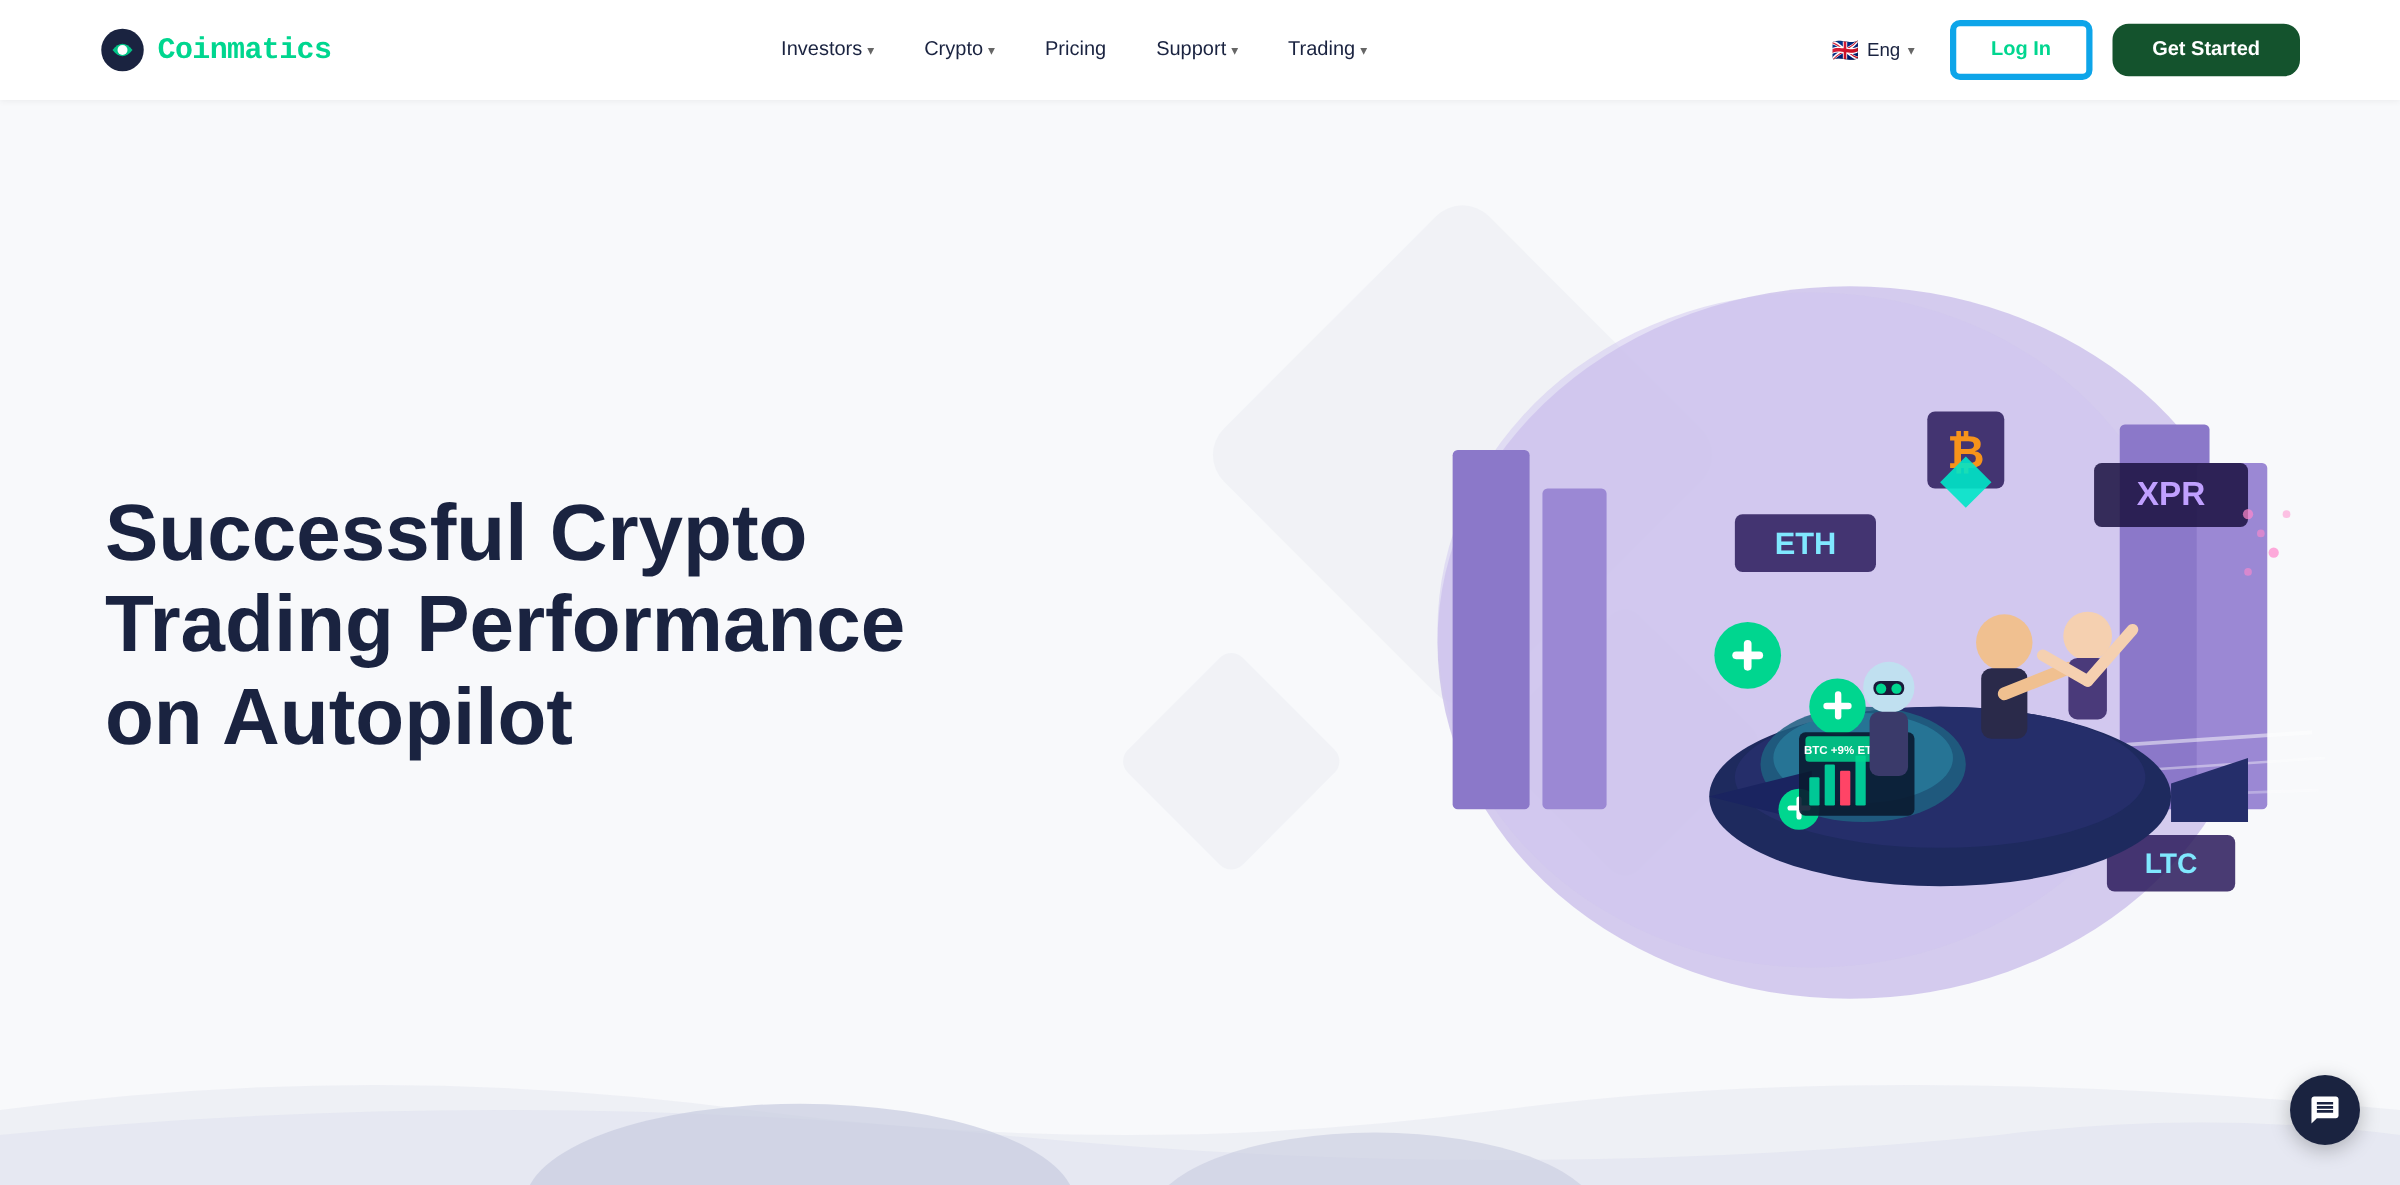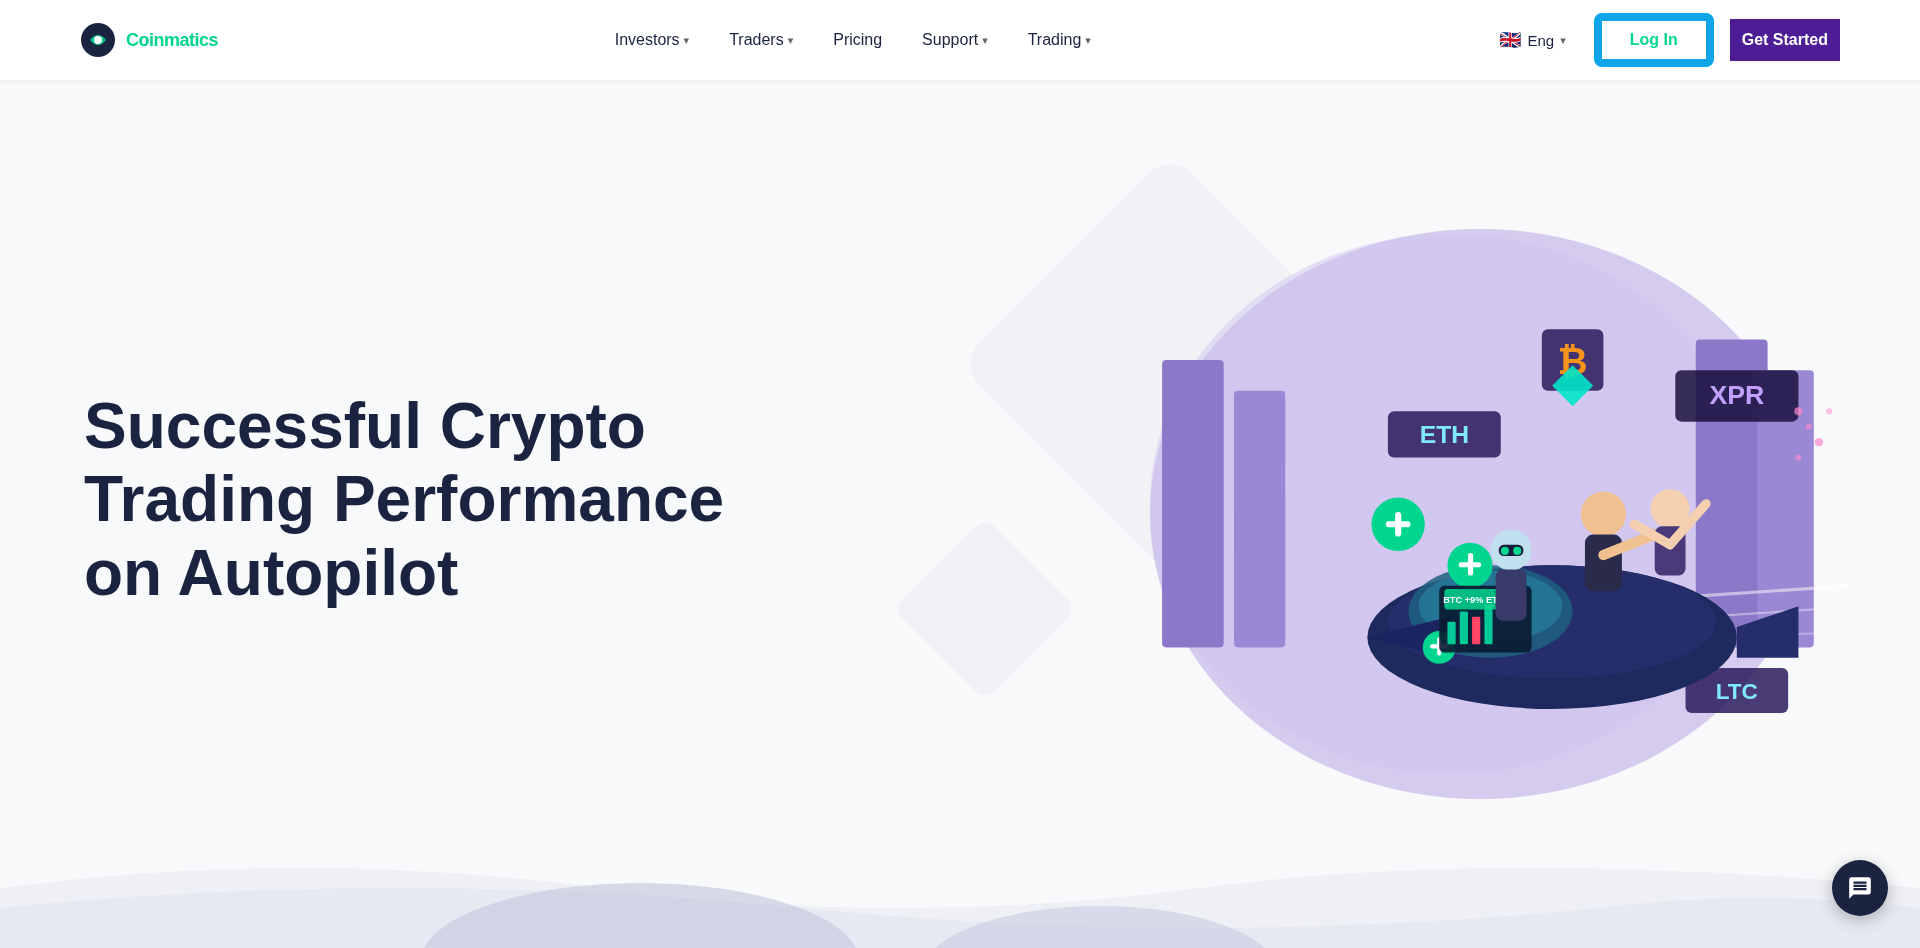--- a/index.html
+++ b/index.html
@@ -21,24 +21,25 @@
       display: flex;
       align-items: center;
       gap: 10px;
       text-decoration: none;
     }
     .logo-icon {
       width: 36px;
       height: 36px;
     }
     .logo-text {
-      font-size: 18px;
+      font-size: 24px;
       font-weight: 700;
       color: #1a2340;
       letter-spacing: -0.5px;
+      font-family: Liberation Mono, monospace;
     }
     .logo-text span { color: #00d68f; }
 
     .nav-links {
       display: flex;
       align-items: center;
       gap: 8px;
       list-style: none;
     }
     .nav-links li a {
@@ -77,34 +78,34 @@
       height: 16px;
       border-radius: 2px;
       overflow: hidden;
       display: flex;
       align-items: center;
       justify-content: center;
       font-size: 18px;
     }
     .btn-login {
       padding: 10px 28px;
-      border: 8px solid #0ea5e9;
+      border: 5px solid #0ea5e9;
       border-radius: 8px;
       background: transparent;
       color: #00d68f;
       font-size: 16px;
       font-weight: 600;
       cursor: pointer;
       transition: all 0.2s;
     }
     .btn-get-started {
-      padding: 12px 12px;
+      padding: 12px 32px;
       border: none;
-      border-radius: 0;
-      background: #4c1d95;
+      border-radius: 13px;
+      background: #14532d;
       color: #fff;
       font-size: 16px;
       font-weight: 600;
       cursor: pointer;
       transition: background 0.2s;
     }
 
     
     .hero {
       position: relative;
@@ -205,21 +206,21 @@
 
   <ul class="nav-links">
     <li>
       <a>
         <span>Investors</span>
         <span class="chevron">▾</span>
       </a>
     </li>
     <li>
       <a>
-        <span>Traders</span>
+        <span>Crypto</span>
         <span class="chevron">▾</span>
       </a>
     </li>
     <li>
       <a>
         <span>Pricing</span>
       </a>
     </li>
     <li>
       <a>

